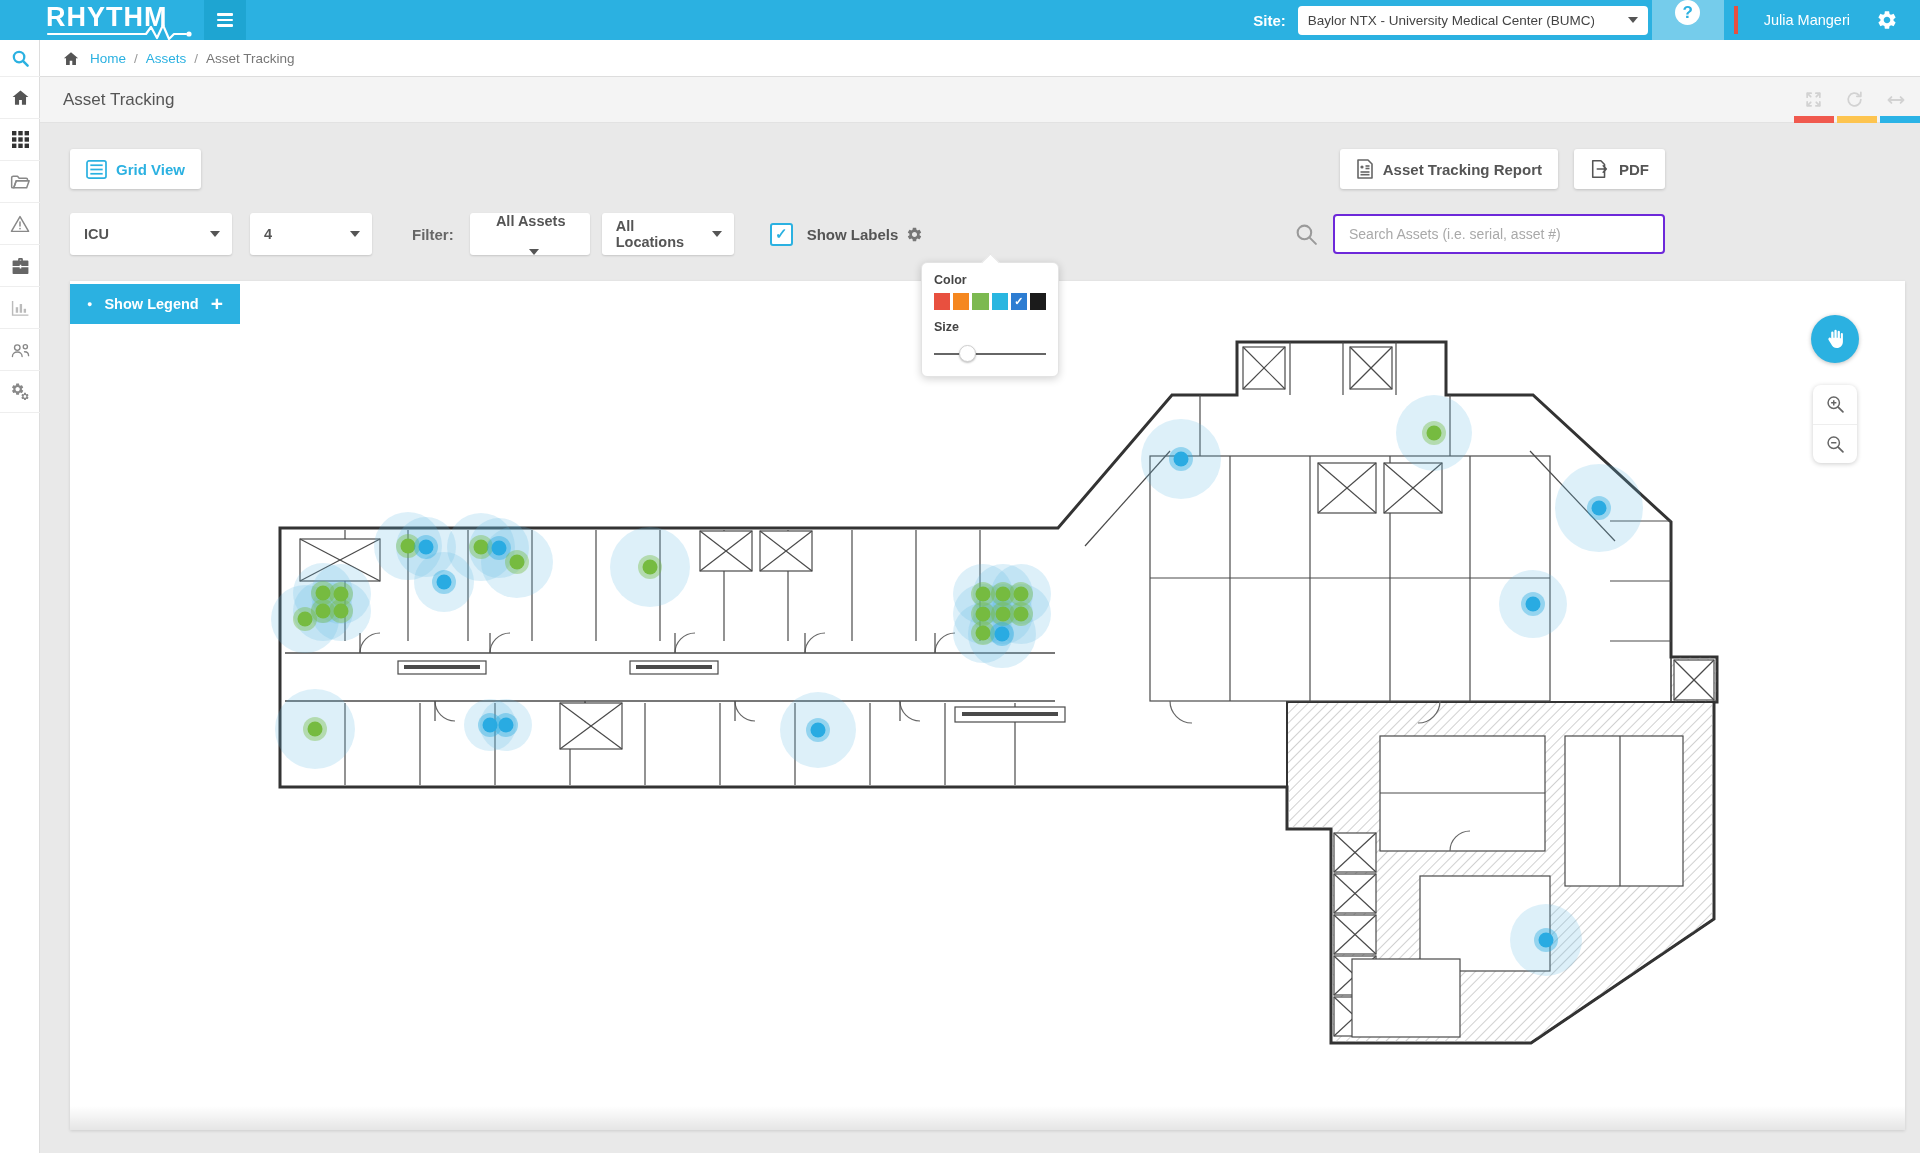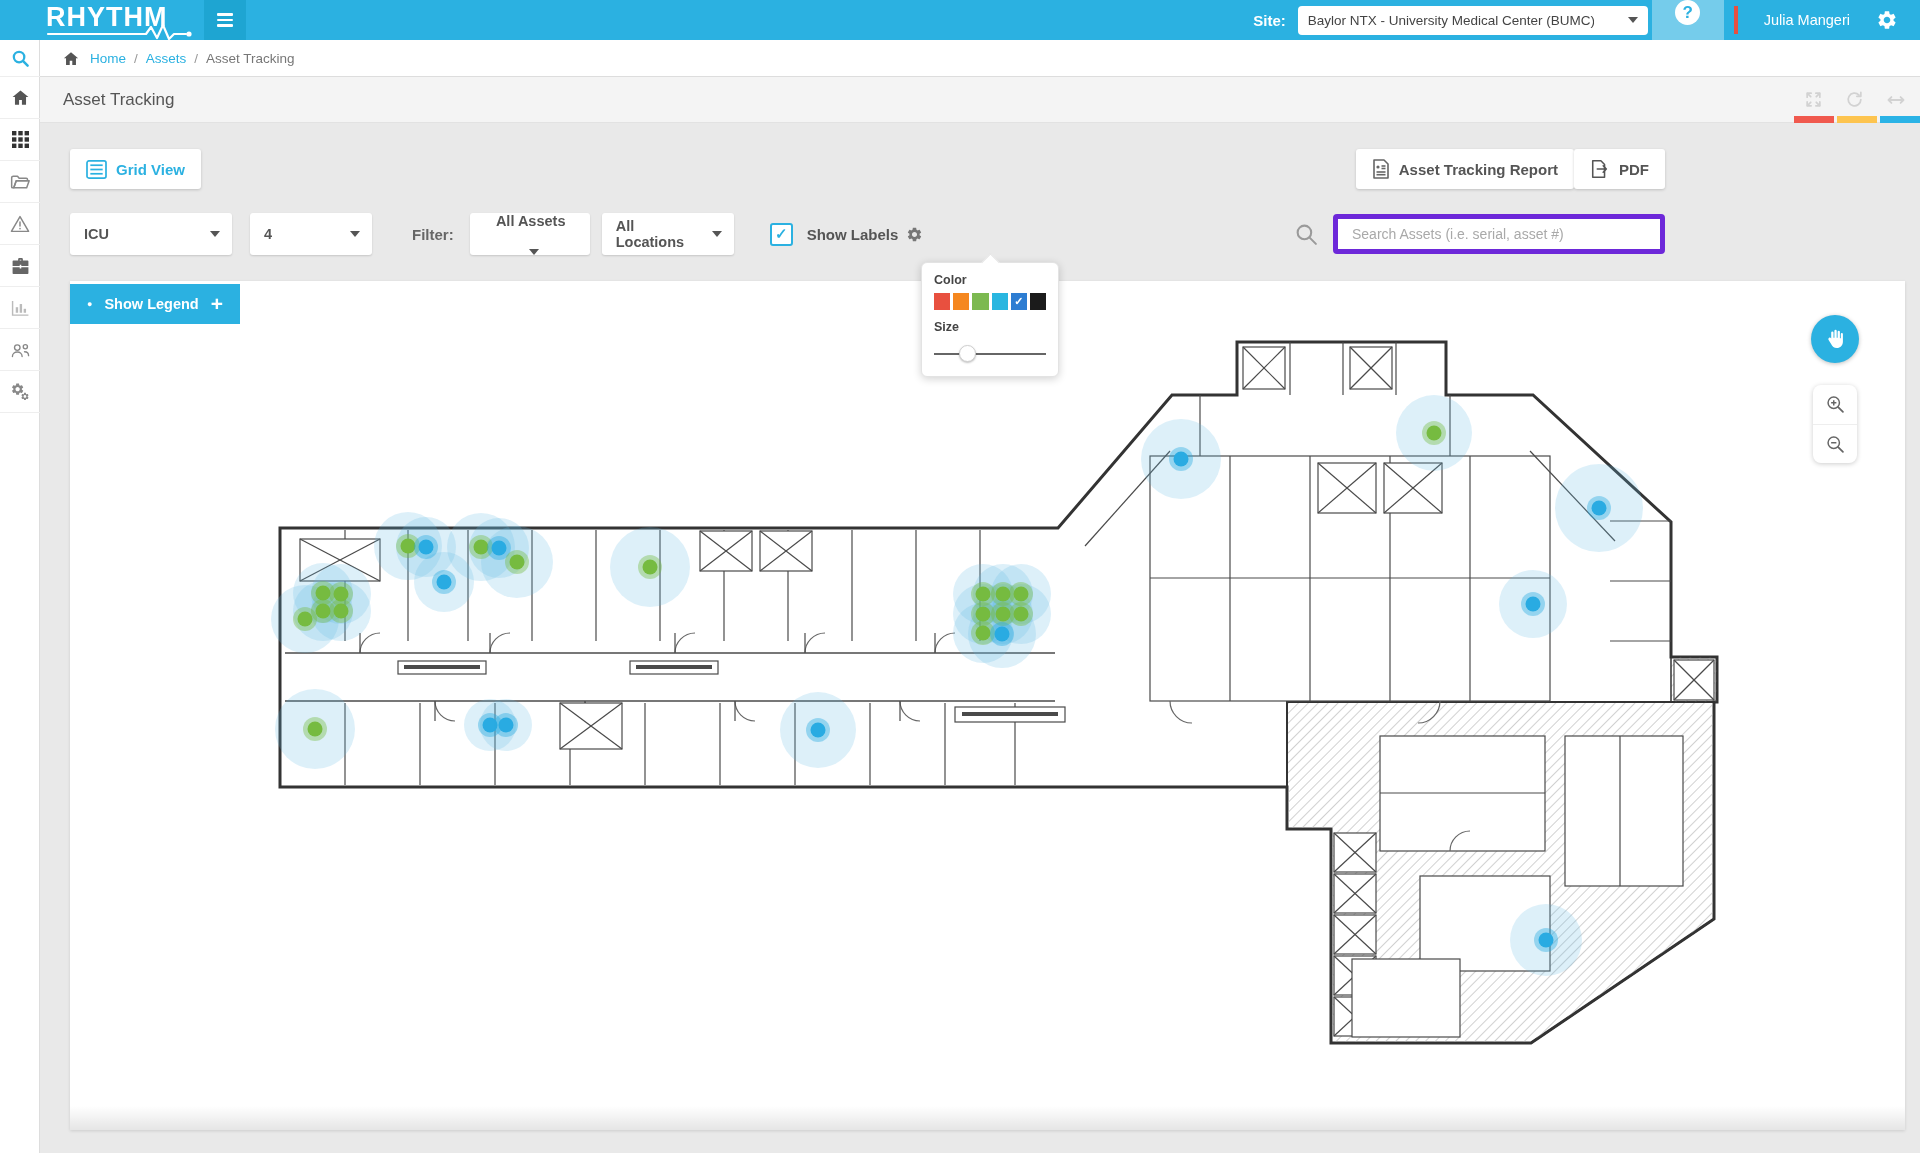--- a/index.html
+++ b/index.html
@@ -55,21 +55,21 @@
   .dd-unit { width:162px; margin-right:18px; }
   .dd-floor { width:122px; }
   .dd-assets { width:120px; margin-right:12px;flex-direction:column; }
   .dd-loc { width:132px; }
   .dropdown .txt { flex:1; }
   .filter-label { font-size:15px; font-weight:bold; color:#666; margin:0 16px 0 40px; }
   .checkbox { width:23px; height:23px; background:#fff; border:2px solid #2bb1e1; border-radius:3px; margin-left:36px; display:flex; align-items:center; justify-content:center; color:#2bb1e1; font-size:15px; font-weight:bold; cursor:pointer; }
   .show-labels { font-size:15px; font-weight:bold; color:#555; margin:0 8px 0 14px; }
   .gear-small { color:#777; cursor:pointer; display:flex; }
   .search-wrap { display:flex; align-items:center; gap:14px; }
-  .search-input { width:332px; height:40px; border:5px solid #6d28d9; border-radius:4px; padding:0 14px; font-family:inherit; font-size:14px; color:#4c1d95; outline:none; }
+  .search-input { width:332px; height:40px; border:2px solid #6d28d9; border-radius:4px; padding:0 14px; font-family:inherit; font-size:14px; color:#4c1d95; outline:none; }
   .search-input::placeholder { color:#a9a9a9; }
 
   
   .popover { position:absolute; left:921px; top:262px; width:138px; background:#fff; border:1px solid #e3e3e3; border-radius:6px; box-shadow:0 2px 8px rgba(0,0,0,0.18); padding:10px 12px 14px; z-index:60; }
   .popover .arrow { position:absolute; top:-7px; left:62px; width:13px; height:13px; background:#fff; border-left:1px solid #e3e3e3; border-top:1px solid #e3e3e3; transform:rotate(45deg); }
   .pop-label { font-size:12.5px; font-weight:bold; color:#444; }
   .swatches { display:flex; gap:3px; margin:6px 0 10px; }
   .swatch { width:17px; height:17px; cursor:pointer; display:flex; align-items:center; justify-content:center; color:#fff; font-size:11px; font-weight:bold; }
   .slider { position:relative; margin-top:12px; height:16px; }
   .slider .track { position:absolute; top:7px; left:0; right:0; height:2px; background:#666; }
@@ -235,21 +235,21 @@
     <button class="btn cyan-text">
       <svg width="21" height="19" viewBox="0 0 22 20" fill="none" stroke="#2bb1e1" stroke-width="1.8">
           <rect x="1" y="1" width="20" height="18" rx="2"></rect>
           <line x1="4.5" y1="5.5" x2="17.5" y2="5.5"></line>
           <line x1="4.5" y1="10" x2="17.5" y2="10"></line>
           <line x1="4.5" y1="14.5" x2="17.5" y2="14.5"></line>
         </svg>
       <span>Grid View</span>
     </button>
     <div class="spacer"></div>
-    <button class="btn" style="margin-right:0;">
+    <button class="btn" style="margin-right:16px;">
       <svg width="18" height="20" viewBox="0 0 18 20" fill="none" stroke="#666" stroke-width="1.6">
           <path d="M2 1h10l4 4v14H2z" stroke-linejoin="round"></path>
           <circle cx="6" cy="8" r="1.6" fill="#666" stroke="none"></circle>
           <line x1="9.5" y1="7" x2="13.5" y2="7"></line>
           <line x1="9.5" y1="9.5" x2="13.5" y2="9.5"></line>
           <line x1="4.5" y1="13" x2="13.5" y2="13"></line>
           <line x1="4.5" y1="15.7" x2="13.5" y2="15.7"></line>
         </svg>
       <span>Asset Tracking Report</span>
     </button>

